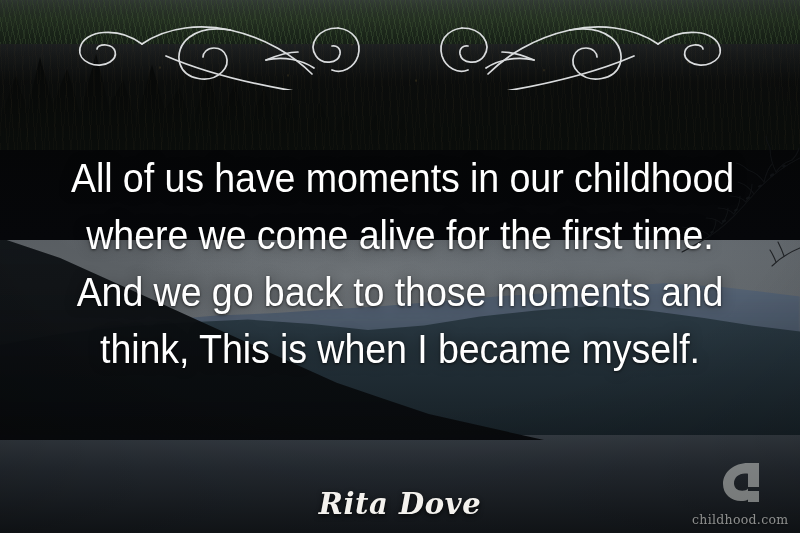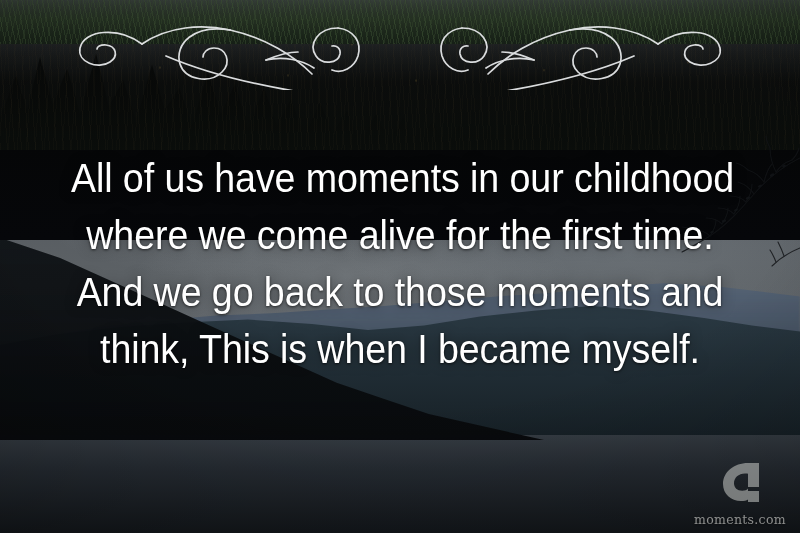--- a/index.html
+++ b/index.html
@@ -279,25 +279,26 @@
     </g>
   </svg>
 
   <div class="quote">
     <span class="quote-line">All of us have moments in our childhood</span>
     <span class="quote-line">where we come alive for the first time.</span>
     <span class="quote-line">And we go back to those moments and</span>
     <span class="quote-line">think, This is when I became myself.</span>
   </div>
 
+  <div class="author">Rita Dove</div>
 
   <div class="watermark">
     <svg class="wm-mark" width="52" height="52" viewBox="0 0 52 52">
       <path d="M34 4 C20 4, 9 13, 9 25 C9 35, 17 42, 27 42 C30 42, 32.5 41.4, 34 40.4 L34 29.5
                C33 30.8, 30.8 31.8, 28.2 31.8 C23.2 31.8, 20 28.8, 20 24.3
                C20 19, 24.4 14.6, 31 14.6 C33 14.6, 34 14.8, 34 14.8 Z" fill="#c9ccc8" opacity=".88"></path>
       <rect x="34" y="4" width="11" height="24" fill="#c9ccc8" opacity=".88"></rect>
       <rect x="34" y="32" width="11" height="11" fill="#c9ccc8" opacity=".88"></rect>
     </svg>
-    <span class="wm-text">moments.com</span>
+    <span class="wm-text">childhood.com</span>
   </div>
 
 </div>
 
 </body></html>

